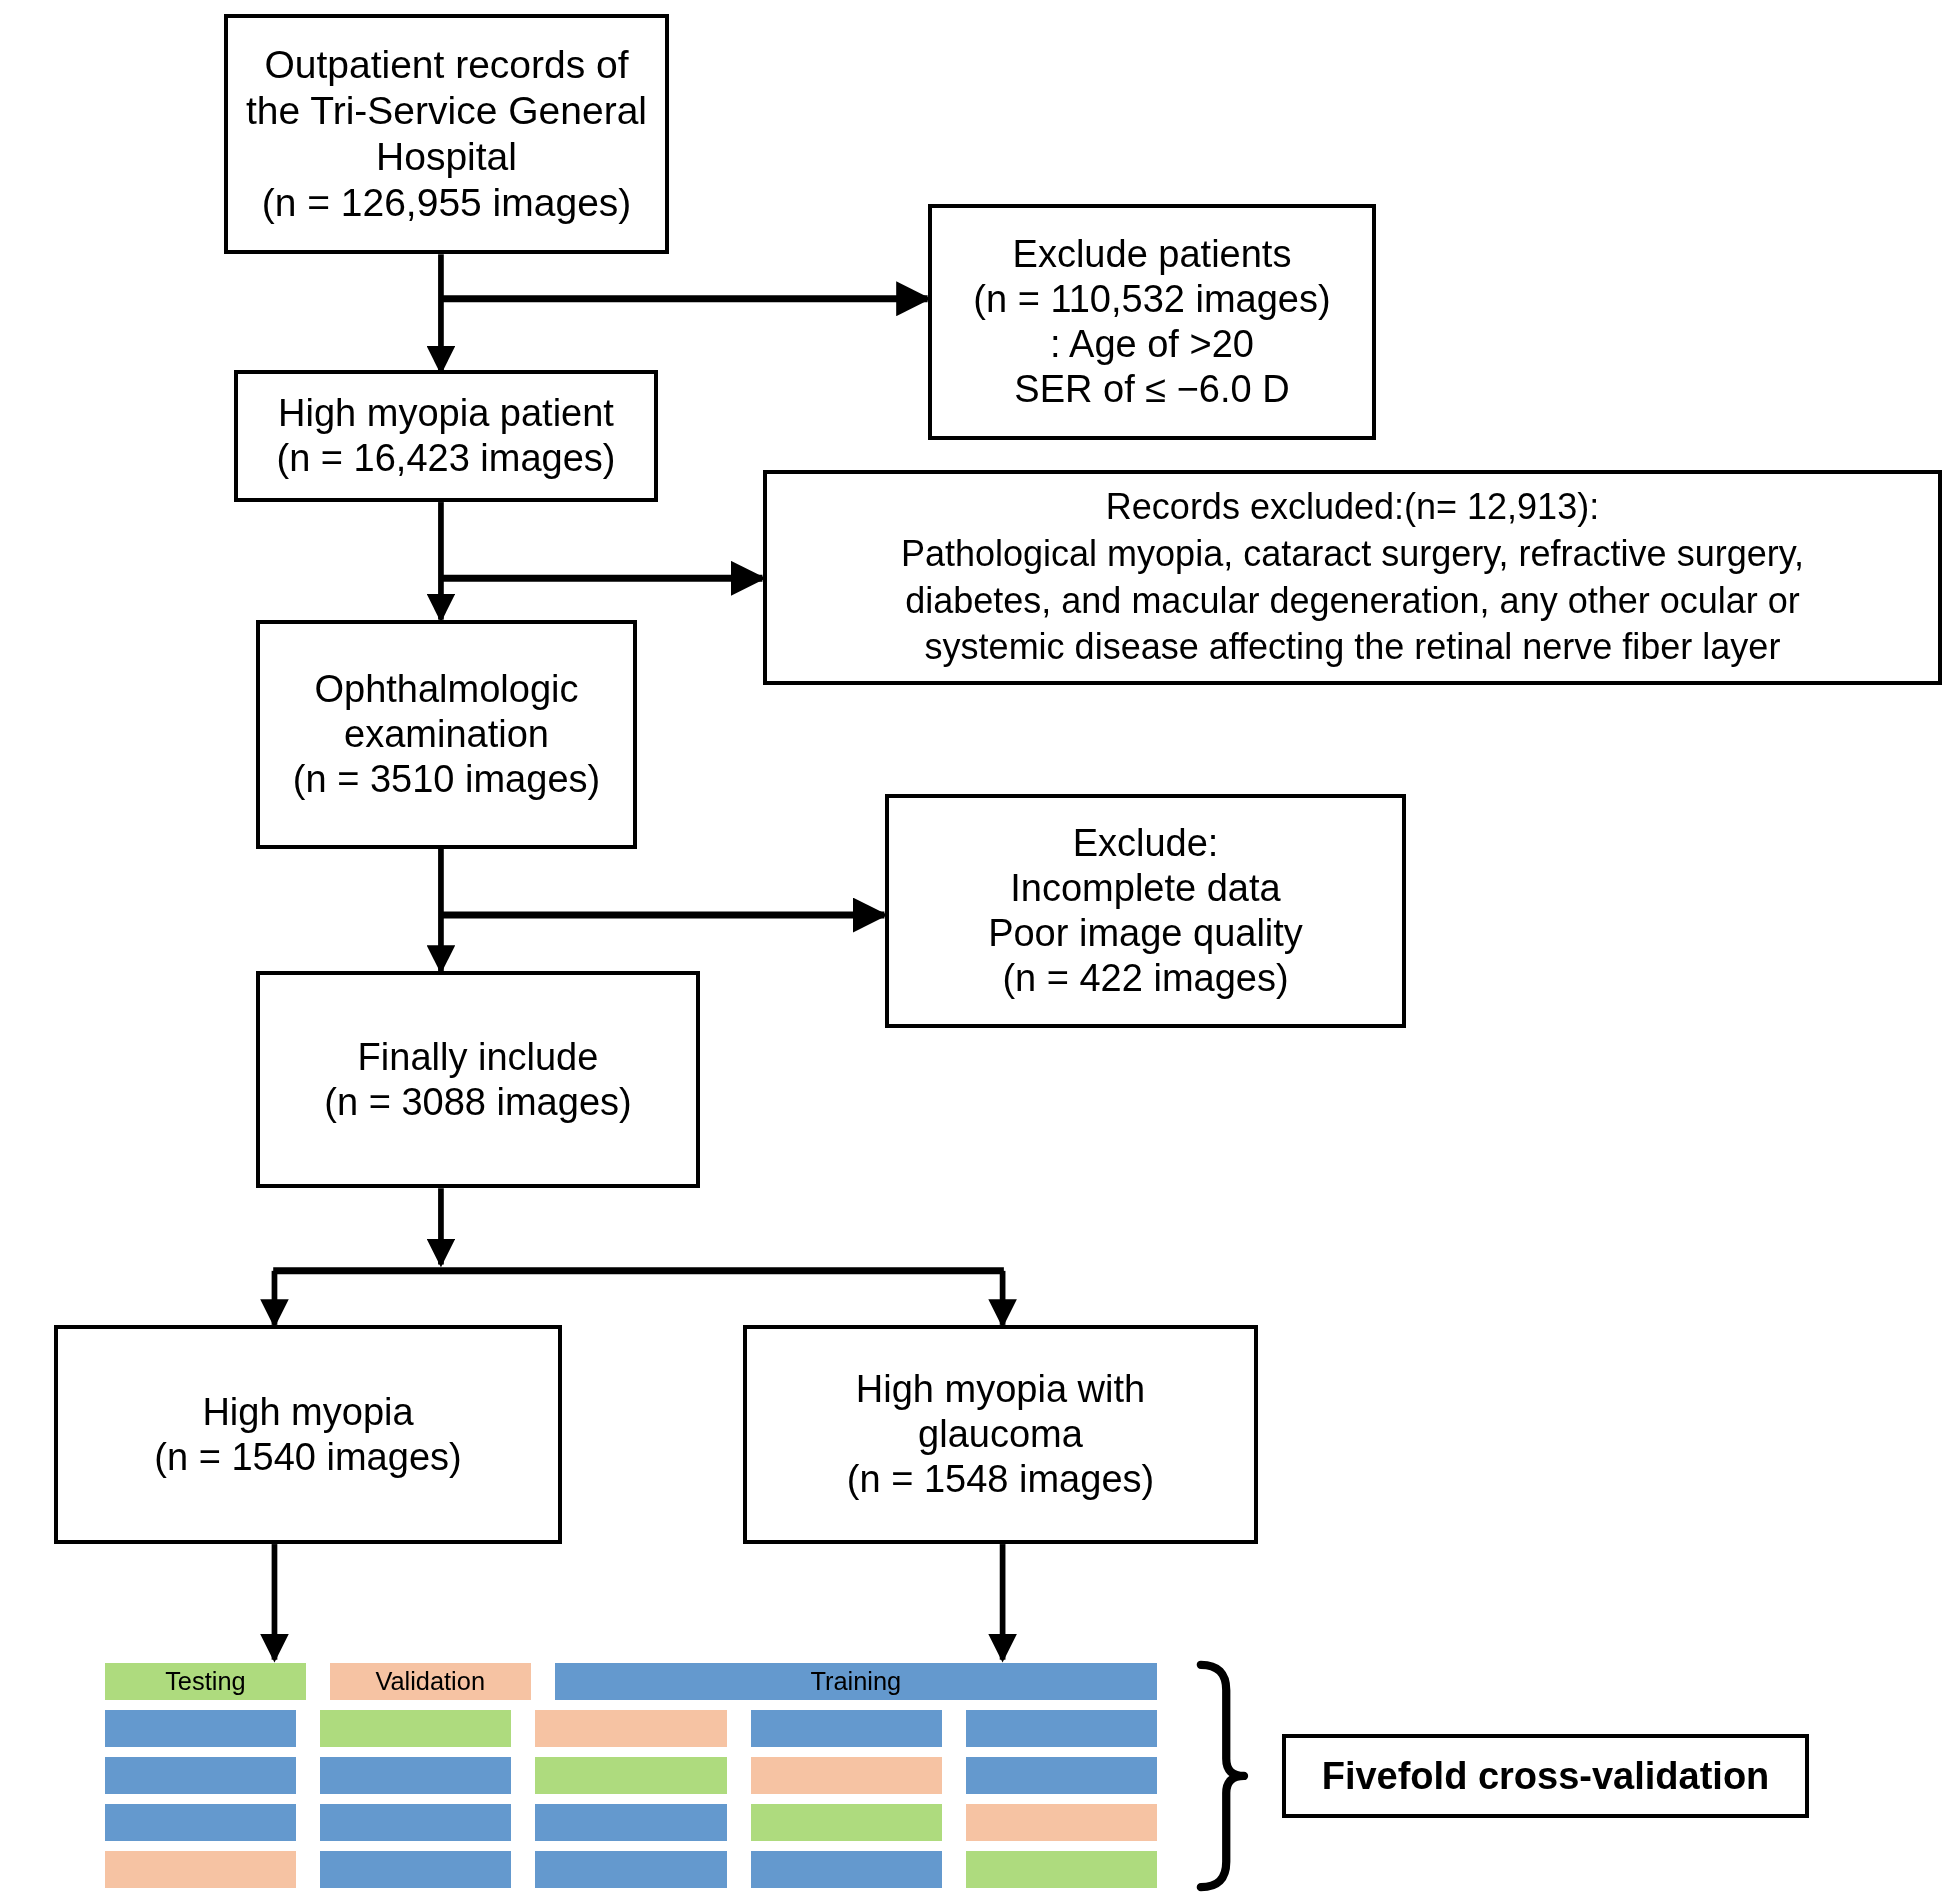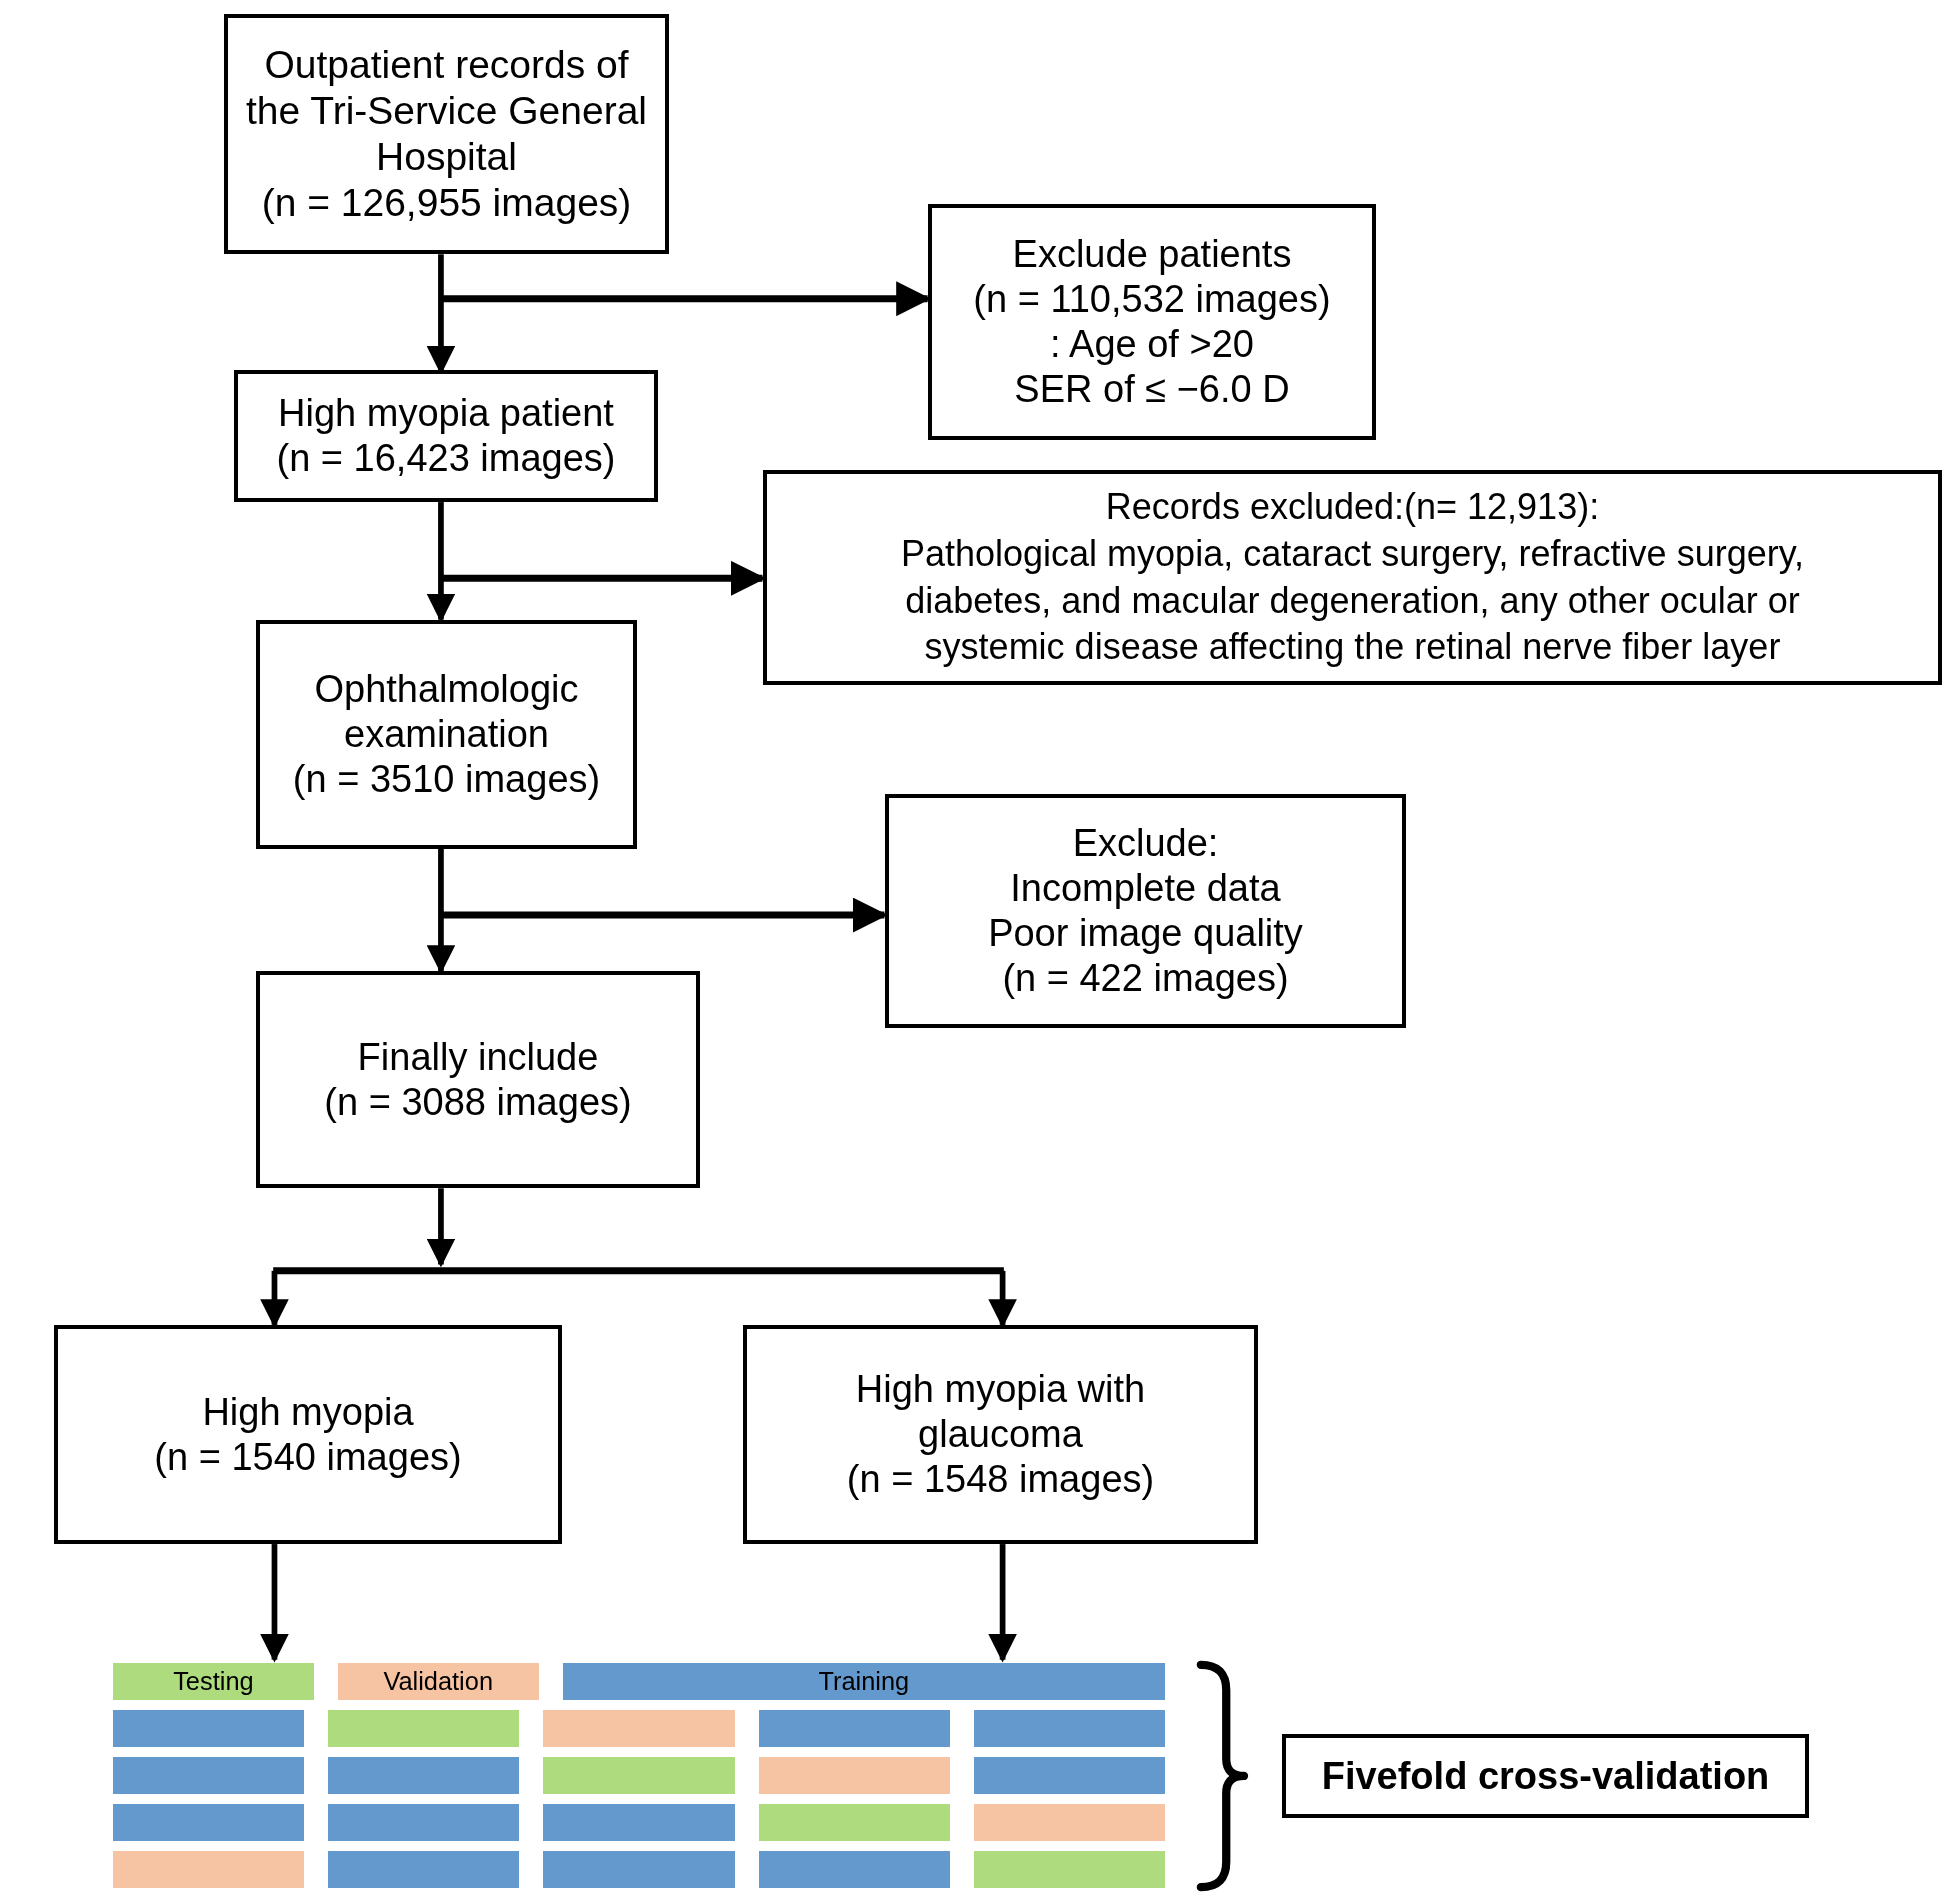--- a/index.html
+++ b/index.html
@@ -56,21 +56,21 @@
   
   #cv {
     position: absolute;
     left: 105px;
     top: 1663px;
     width: 1052px;
     height: 226px;
   }
   .cv-row {
     position: absolute;
-    left: 8px;
+    left: 0;
     width: 100%;
     height: 37px;
     display: flex;
     gap: 24px;
   }
   .cv-cell {
     flex: 1 1 0;
     height: 100%;
     display: flex;
     align-items: center;

